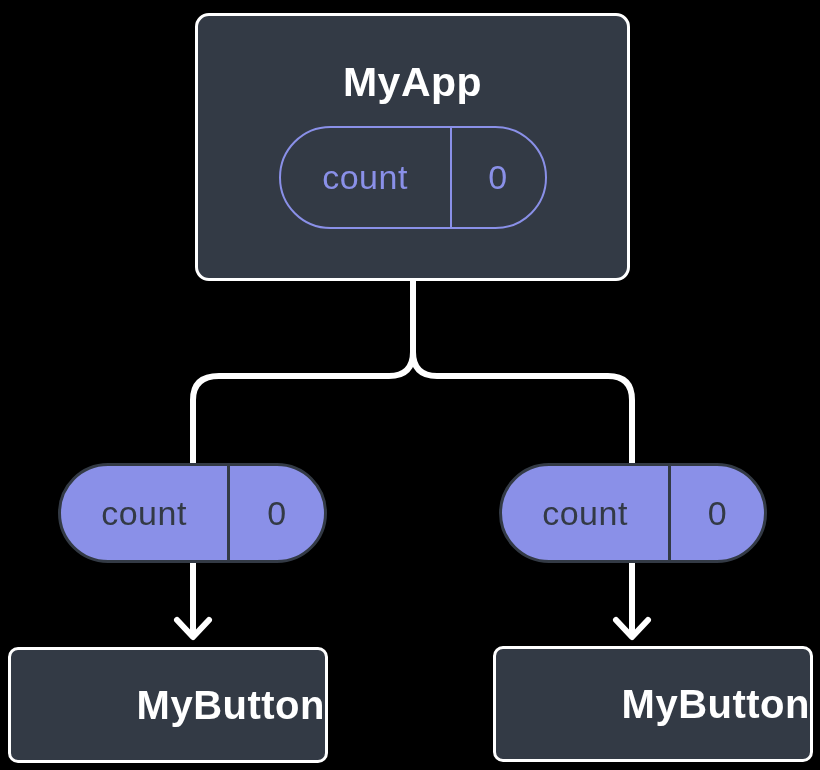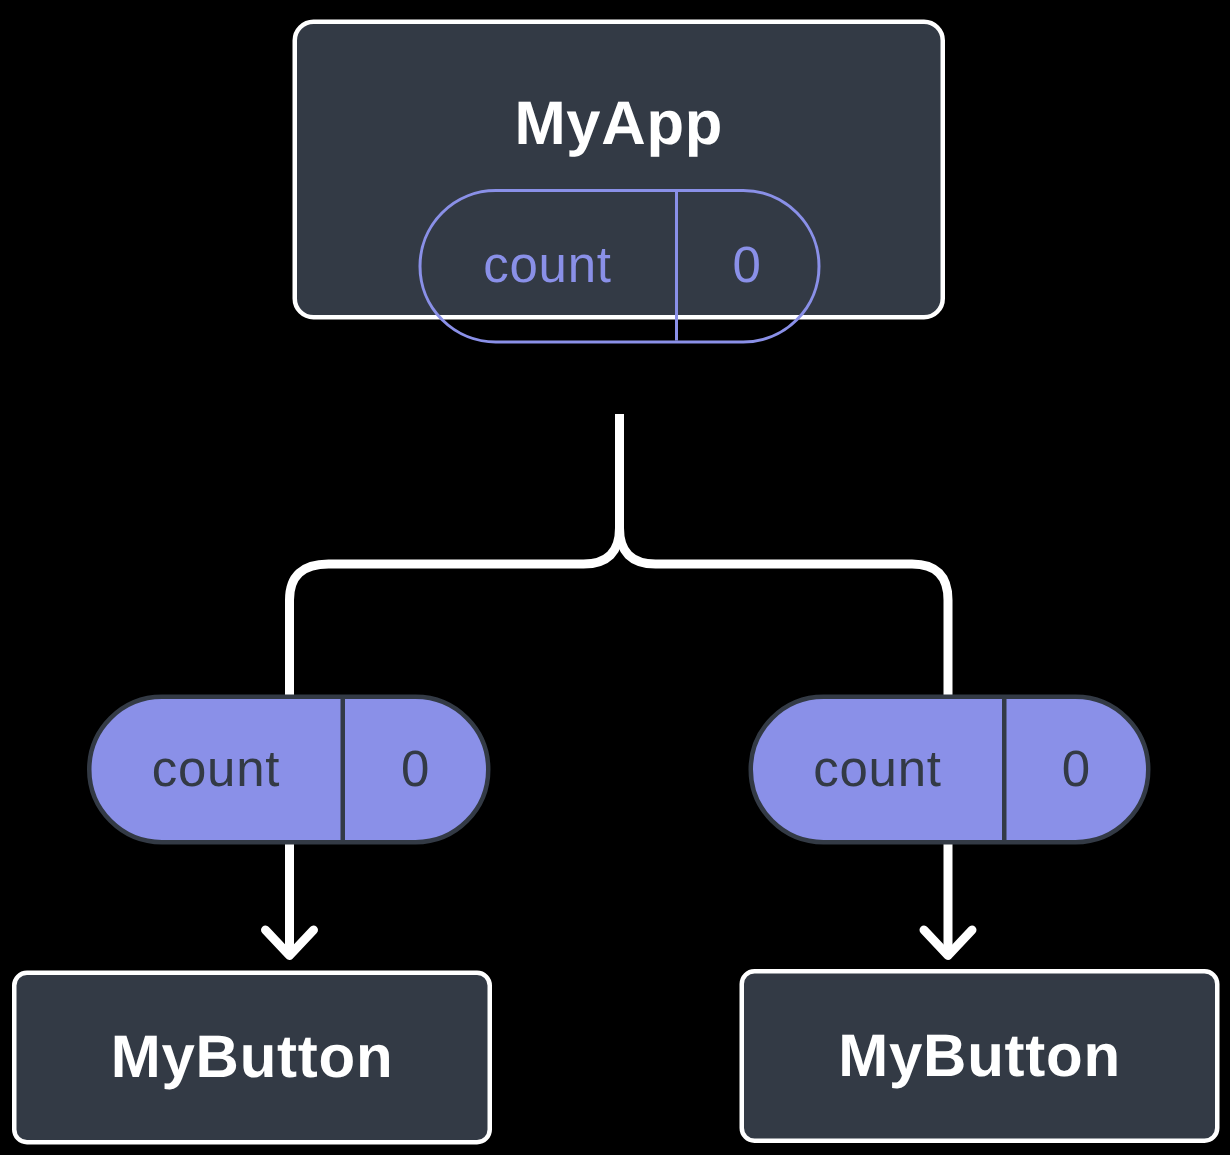--- a/index.html
+++ b/index.html
@@ -21,21 +21,21 @@
   .connectors{
     position:absolute;left:0;top:0;width:820px;height:770px;
     pointer-events:none;
   }
   .connectors path{stroke:var(--line);stroke-width:6;fill:none;}
   .connectors .curve{stroke-linecap:butt;}
   .connectors .arrowline{stroke-linecap:butt;}
   .connectors .chevron{stroke-linecap:round;stroke-linejoin:round;}
 
   .parent-card{
-    position:absolute;left:195px;top:13px;width:435px;height:200px;
+    position:absolute;left:195px;top:13px;width:435px;height:268px;
     background:var(--card);
     border:3px solid var(--line);
     border-radius:14px;
   }
   .parent-title{
     margin-top:41px;
     text-align:center;
     color:#fff;
     font-size:41px;
     font-weight:600;
@@ -74,21 +74,21 @@
   }
   .pill-solid .value{flex:1;}
   .pill-solid.left{left:58px;top:463px;width:269px;height:100px;}
   .pill-solid.right{left:499px;top:463px;width:268px;height:100px;}
 
   .child-card{
     position:absolute;width:320px;height:116px;
     background:var(--card);
     border:3px solid var(--line);
     border-radius:10px;
-    display:flex;align-items:center;justify-content:center;
+    display:flex;align-items:center;justify-content:flex-end;
     color:#fff;
     font-size:40px;
     font-weight:600;
     letter-spacing:0.5px;
   }
   .child-card.left{left:8px;top:647px;}
   .child-card.right{left:493px;top:646px;}
 </style>
 </head>
 <body>

